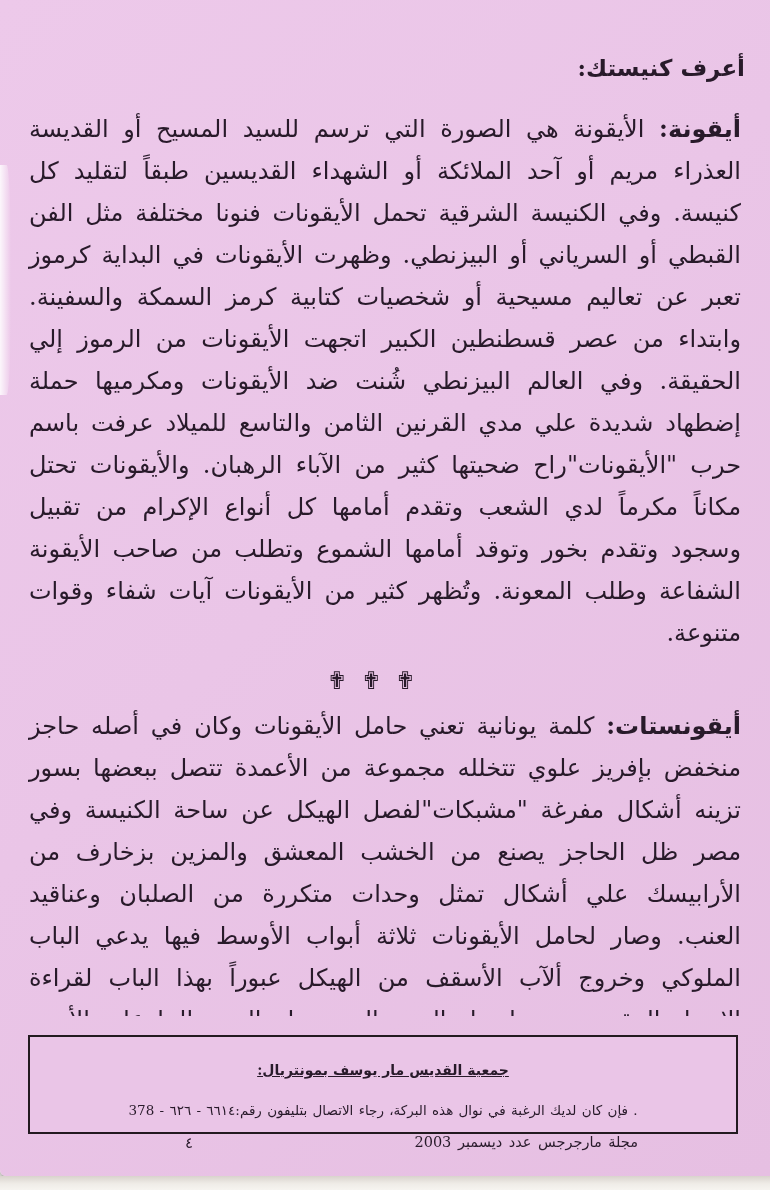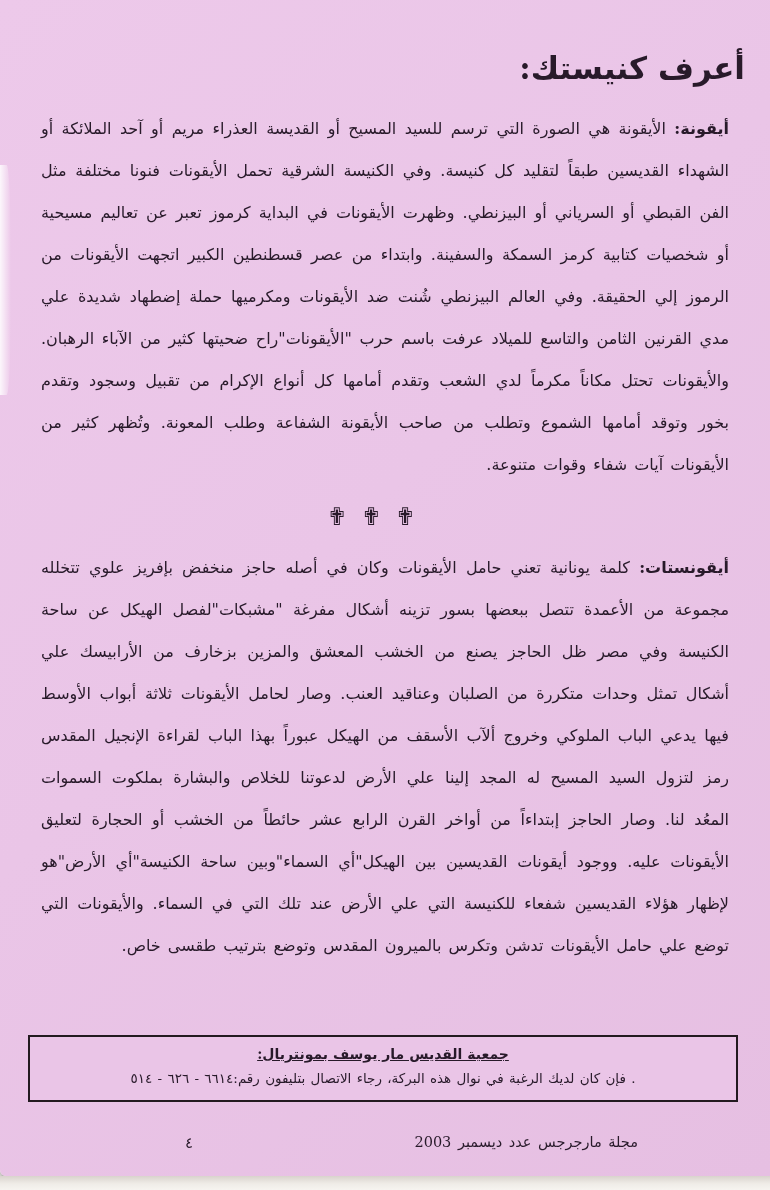--- a/index.html
+++ b/index.html
@@ -28,42 +28,42 @@
   }
   .bottom-strip{
     position:absolute;left:0;right:0;bottom:0;height:14px;
     background:linear-gradient(180deg,#d9d3cd 0%,#efece7 55%,#f6f4f0 100%);
   }
   .content{
     position:absolute;top:48px;right:25px;left:25px;bottom:160px;
     direction:rtl;color:var(--ink);overflow:hidden;
   }
   .title{
-    font-size:31px;font-weight:bold;margin:0 0 20px 0;line-height:40px;
+    font-size:23px;font-weight:bold;margin:0 0 20px 0;line-height:40px;
   }
   .body-para{
-    font-size:16px;line-height:42px;text-align:justify;margin:16px;
+    font-size:24px;line-height:42px;text-align:justify;margin:4px;
     word-spacing:2px;
   }
   .lead{font-weight:bold;}
   .crosses{
     text-align:center;font-size:24px;font-weight:bold;
     margin:12px 0 10px 0;letter-spacing:14px;padding-right:14px;
     color:var(--ink);
   }
   .notice{
     position:absolute;left:28px;right:32px;top:1035px;
     border:2px solid var(--border);
     background:var(--paper);
     direction:rtl;text-align:center;color:var(--ink);
     padding:5px 12px 9px 12px;
   }
   .notice-title{
     font-size:14px;font-weight:bold;text-decoration:underline;
-    line-height:24px;margin:0;
+    line-height:24px;margin:16px;
   }
   .notice-line{
     font-size:13.5px;line-height:25px;margin:0;word-spacing:1px;
   }
   .footer{
     position:absolute;left:0;right:0;bottom:20px;height:22px;
     color:var(--ink);
   }
   .journal{
     position:absolute;right:132px;top:0;font-size:14.5px;direction:rtl;
@@ -88,21 +88,21 @@
 
     <div class="crosses">✟✟✟</div>
 
     <p class="body-para">
       <span class="lead">أيقونستات:</span><span> كلمة يونانية تعني حامل الأيقونات وكان في أصله حاجز منخفض بإفريز علوي تتخلله مجموعة من الأعمدة تتصل ببعضها بسور تزينه أشكال مفرغة "مشبكات"لفصل الهيكل عن ساحة الكنيسة وفي مصر ظل الحاجز يصنع من الخشب المعشق والمزين بزخارف من الأرابيسك علي أشكال تمثل وحدات متكررة من الصلبان وعناقيد العنب. وصار لحامل الأيقونات ثلاثة أبواب الأوسط فيها يدعي الباب الملوكي وخروج ألآب الأسقف من الهيكل عبوراً بهذا الباب لقراءة الإنجيل المقدس رمز لتزول السيد المسيح له المجد إلينا علي الأرض لدعوتنا للخلاص والبشارة بملكوت السموات المعُد لنا. وصار الحاجز إبتداءاً من أواخر القرن الرابع عشر حائطاً من الخشب أو الحجارة لتعليق الأيقونات عليه. ووجود أيقونات القديسين بين الهيكل"أي السماء"وبين ساحة الكنيسة"أي الأرض"هو لإظهار هؤلاء القديسين شفعاء للكنيسة التي علي الأرض عند تلك التي في السماء. والأيقونات التي توضع علي حامل الأيقونات تدشن وتكرس بالميرون المقدس وتوضع بترتيب طقسى خاص.</span>
     </p>
   </div>
 
   <div class="notice">
     <p class="notice-title">جمعية القديس مار يوسف بمونتريال:</p>
-    <p class="notice-line">. فإن كان لديك الرغبة في نوال هذه البركة، رجاء الاتصال بتليفون رقم:٦٦١٤ - ٦٢٦ - ٥١٤</p>
+    <p class="notice-line">. فإن كان لديك الرغبة في نوال هذه البركة، رجاء الاتصال بتليفون رقم:٦٦١٤ - ٦٢٦ - 378</p>
   </div>
 
   <div class="footer">
     <span class="journal">مجلة مارجرجس عدد ديسمبر 2003</span>
     <span class="pagenum">٤</span>
   </div>
 </div>
 
 <div class="bottom-strip"></div>
 

